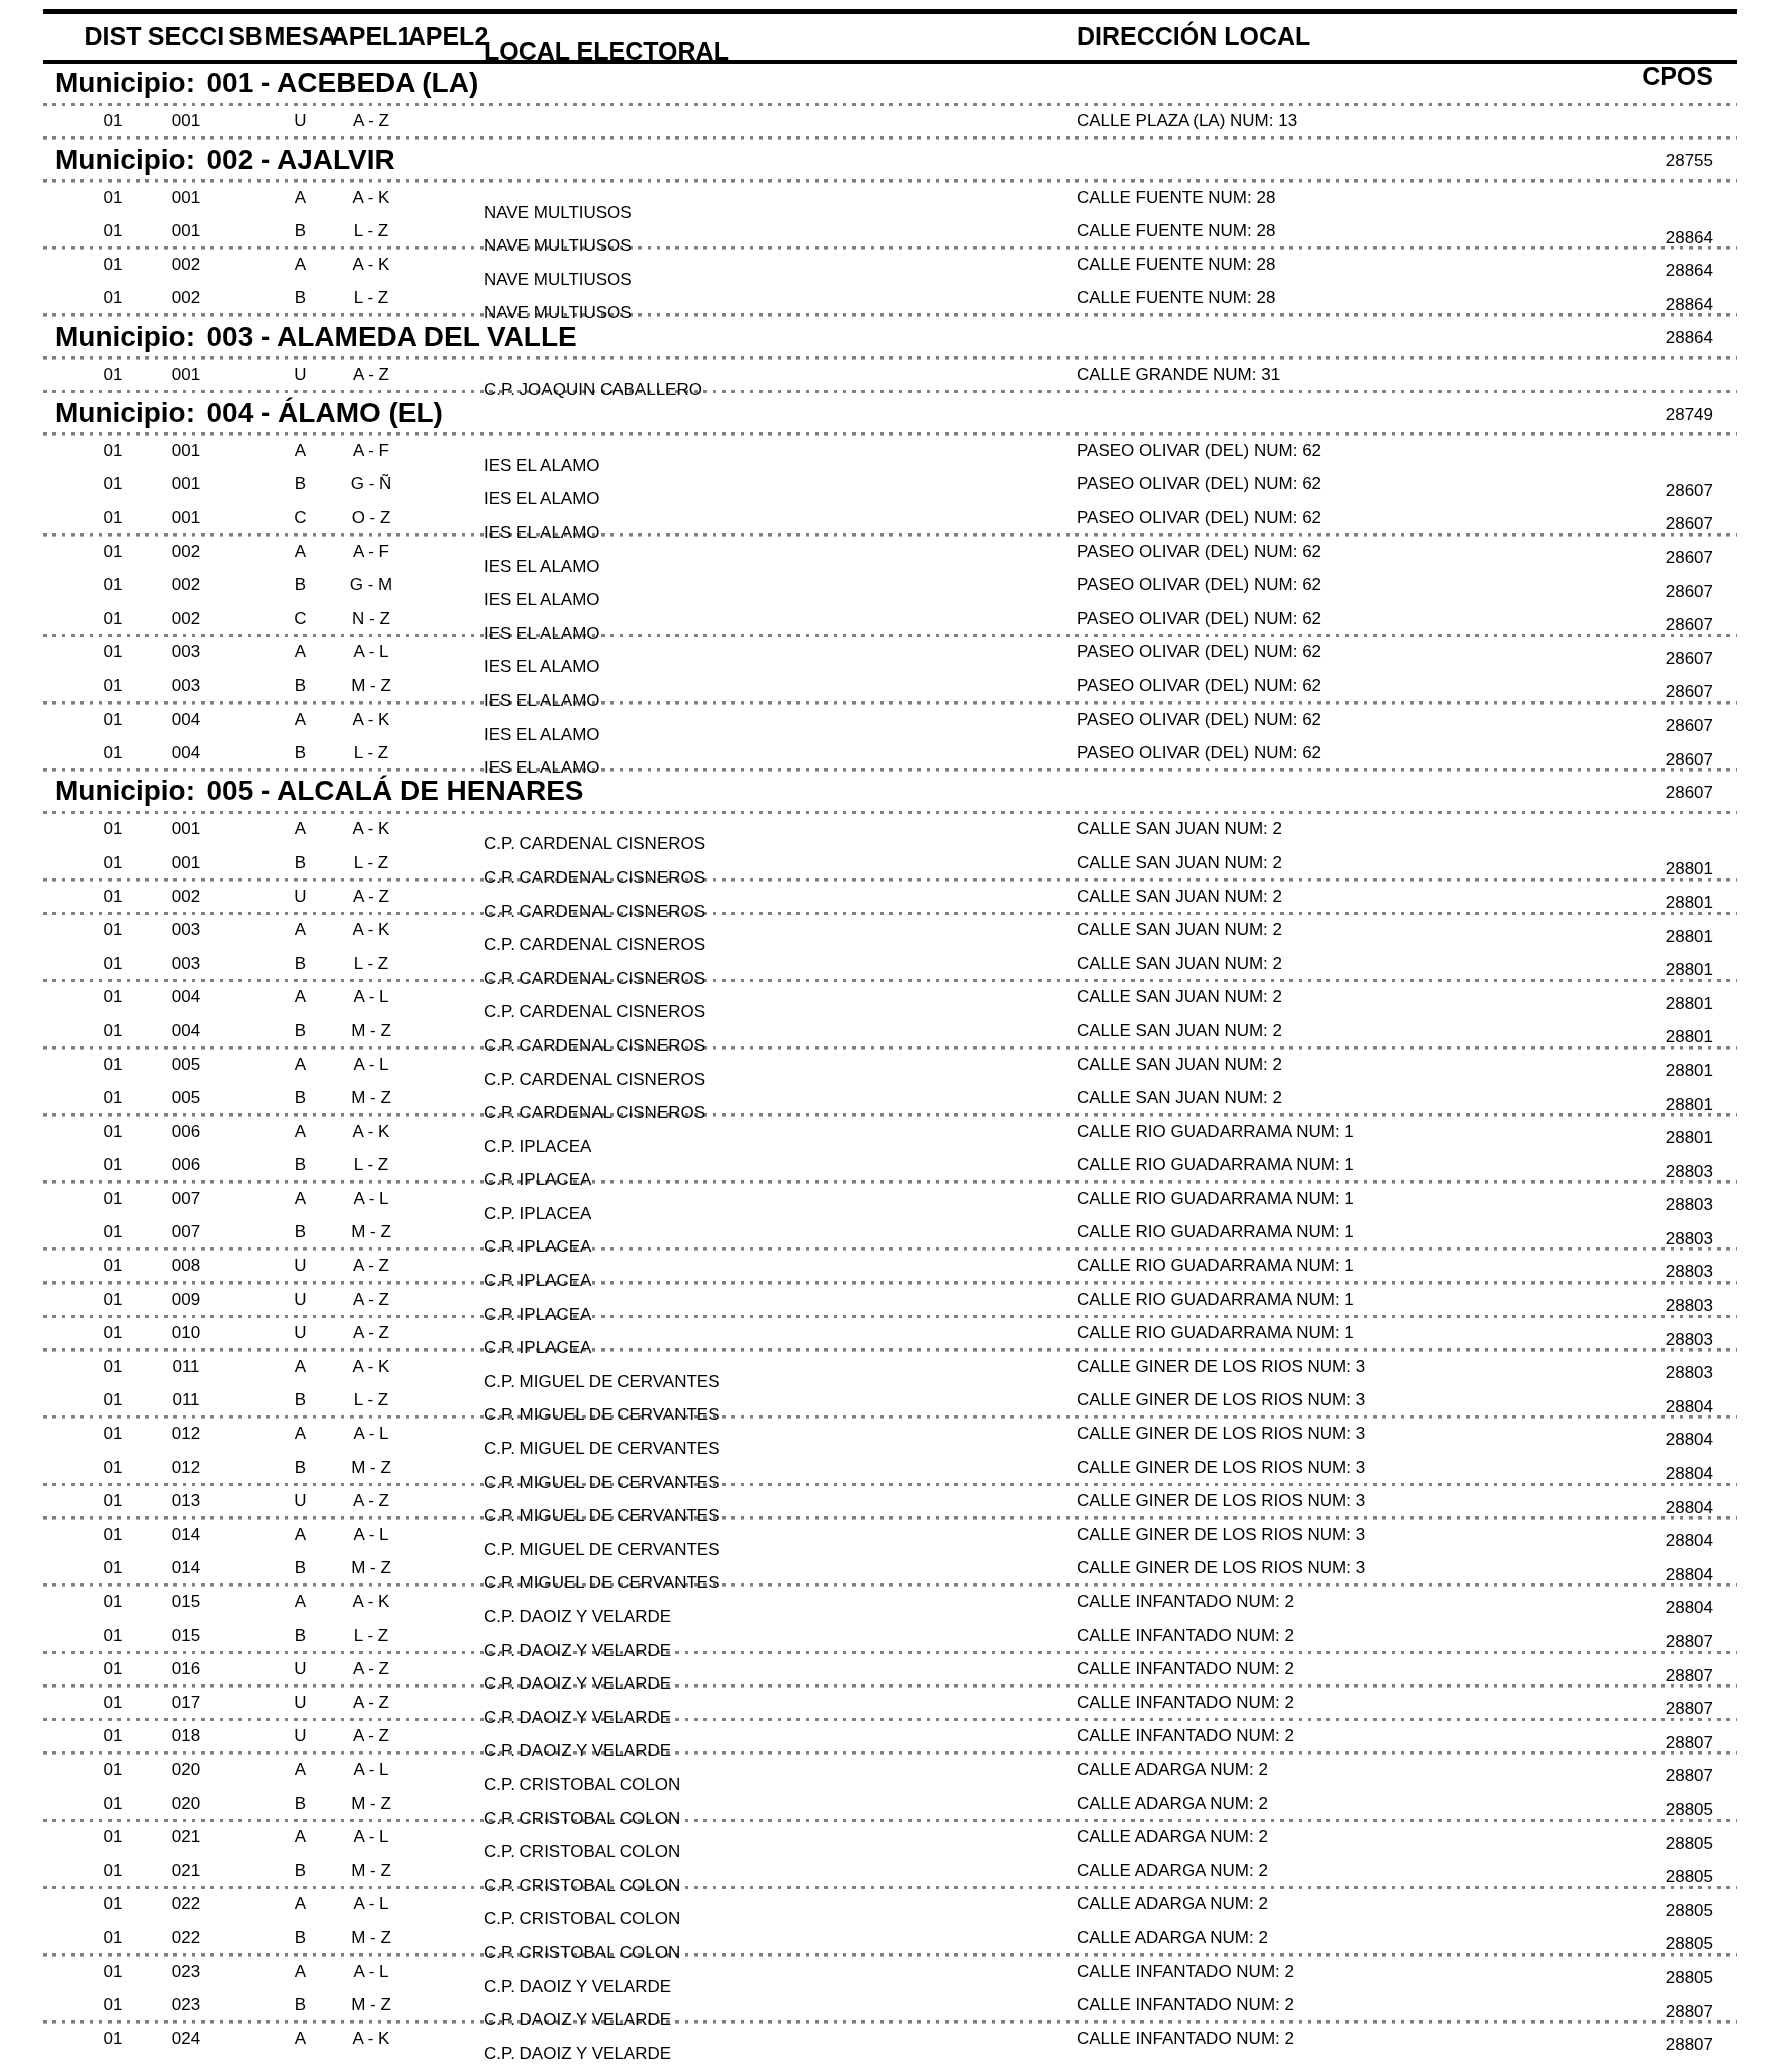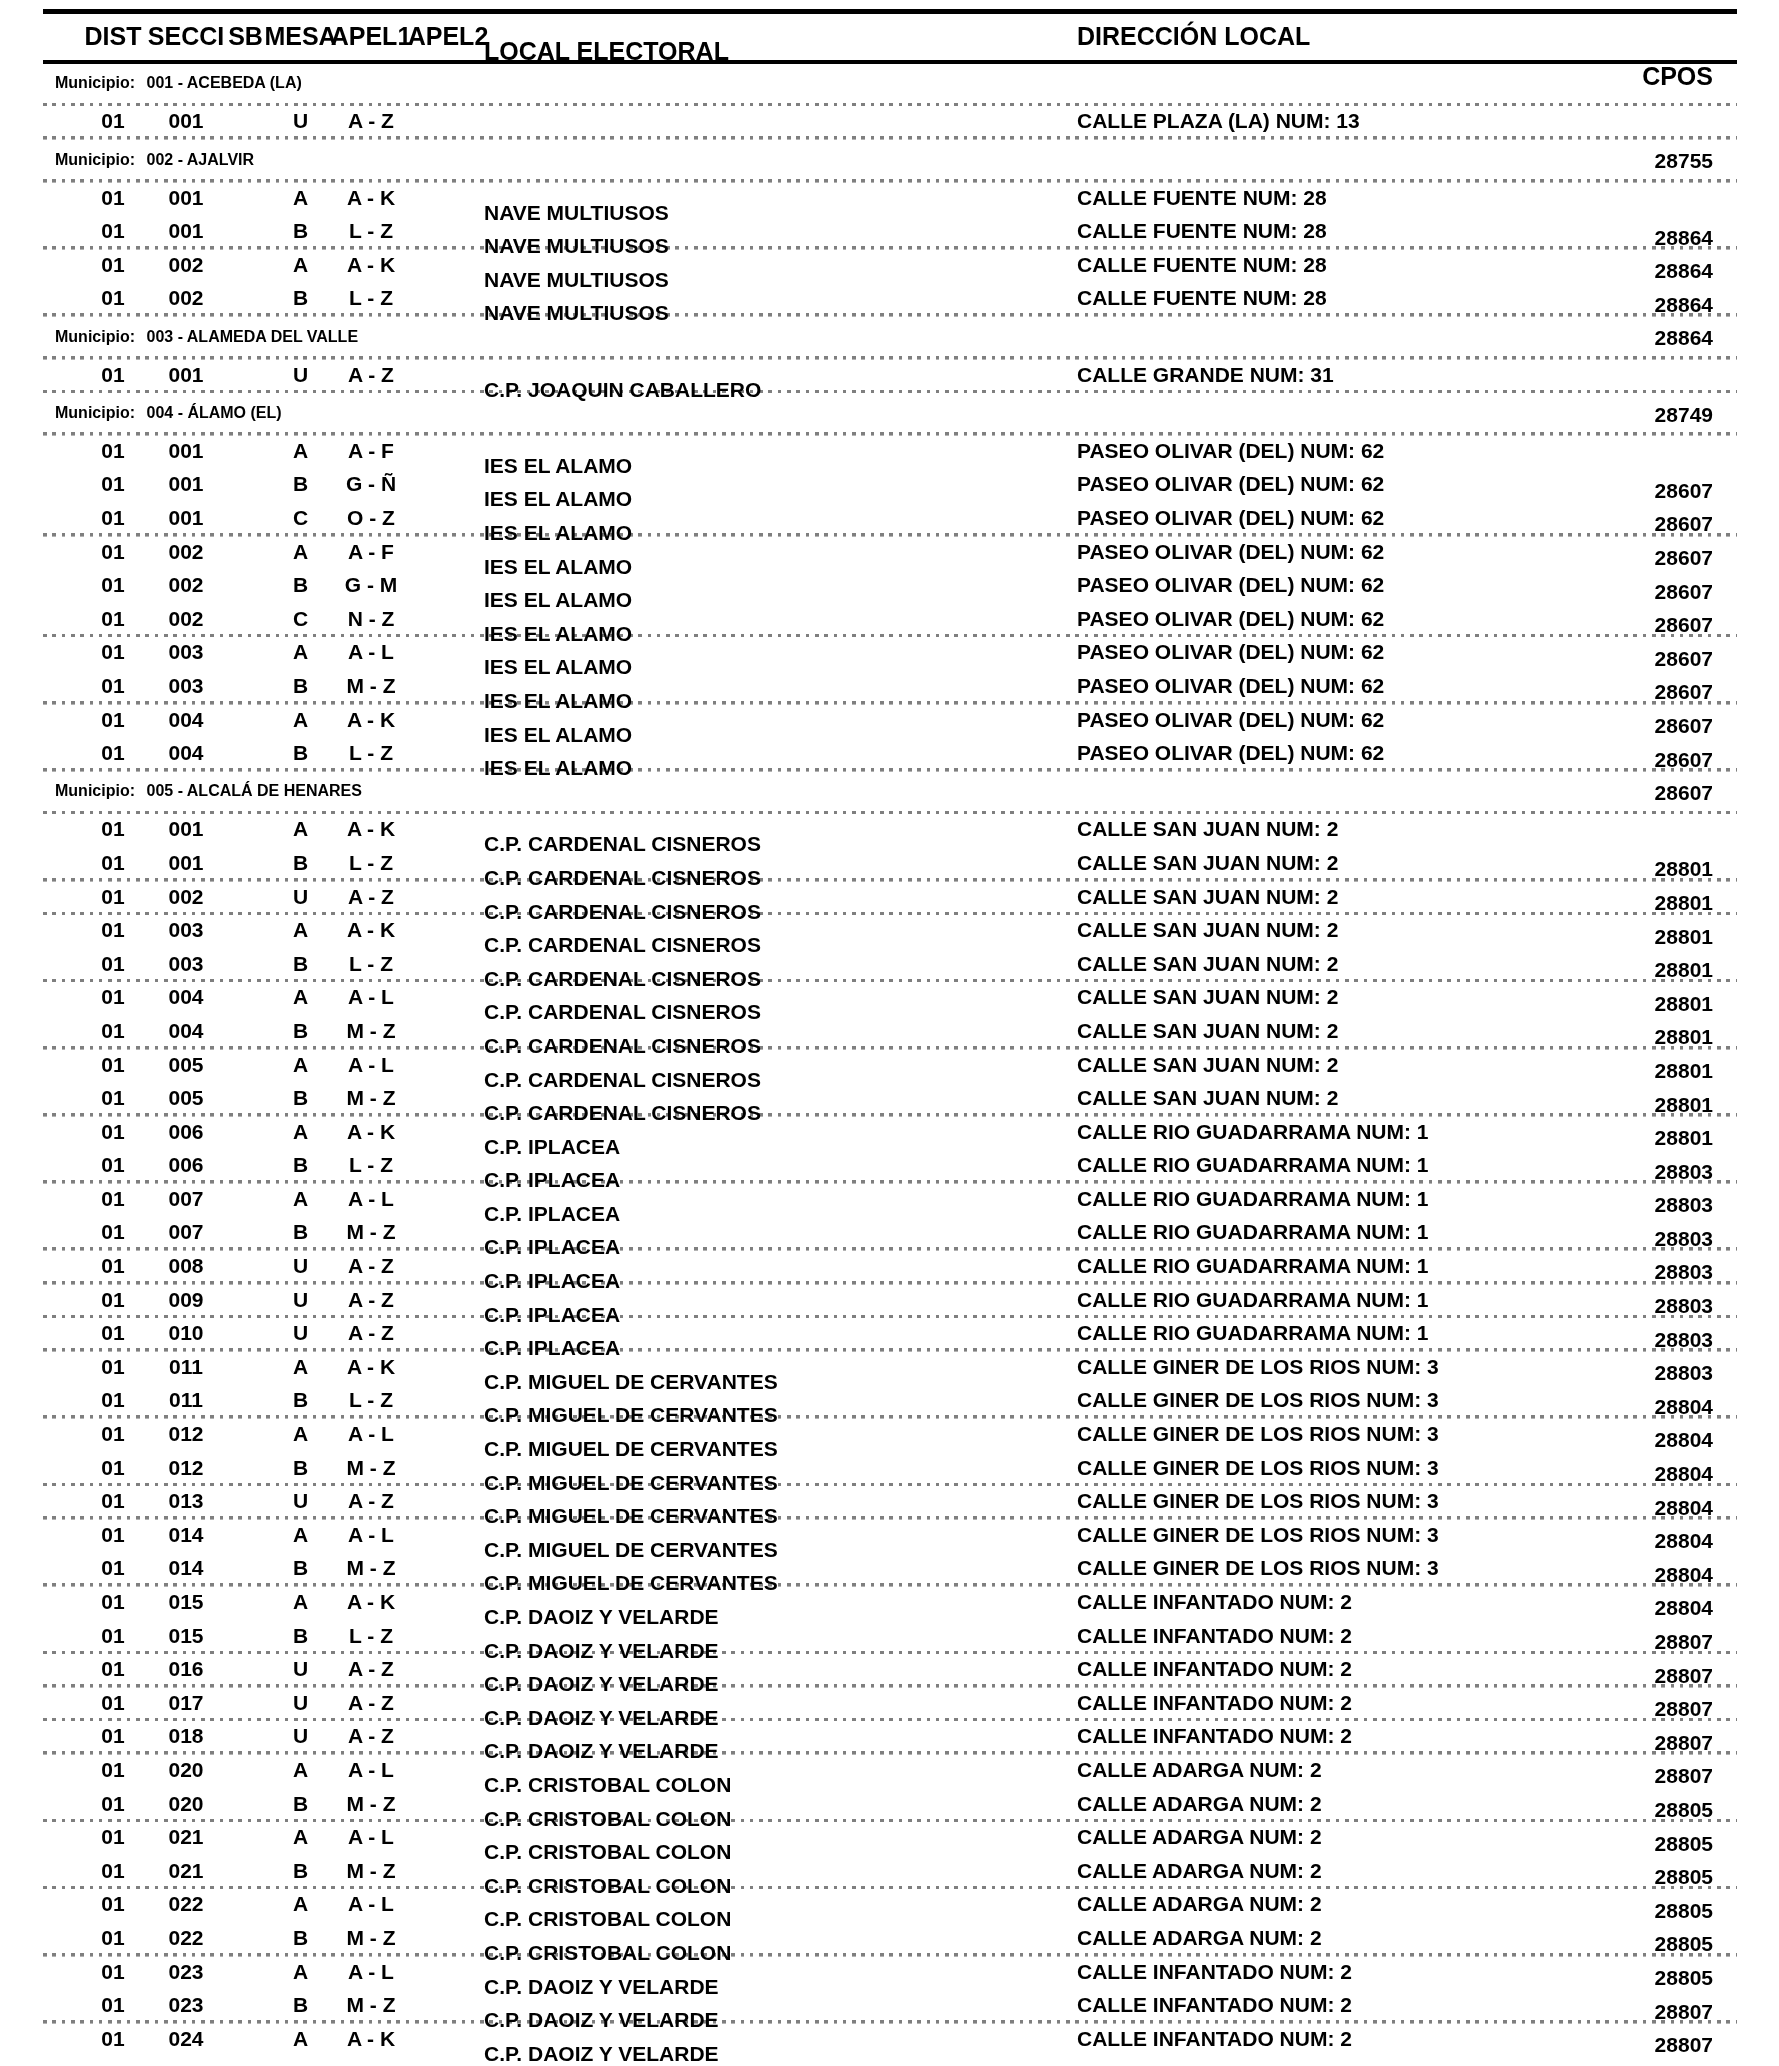--- a/index.html
+++ b/index.html
@@ -32,22 +32,21 @@
   }
   .col-header {
     position: relative;
     height: 46px;
     font-weight: bold;
     font-size: 25px;
   }
   .row {
     position: relative;
     height: 30px;
-    font-size: 21px;
-    font-weight: bold;
+    font-size: 17px;
   }
   .group { padding: 0; }
   .group .row + .row { margin-top: 3.6px; }
   .cell {
     position: absolute;
     top: 0;
     height: 100%;
     display: flex;
     align-items: center;
     white-space: nowrap;
@@ -64,21 +63,21 @@
   .c-apel2  { left: 405px;  width: 86px; }
   .c-local  { left: 484px;  width: 566px; margin-top: 15px; }
   .c-dir    { left: 1077px; width: 516px; }
   .c-cpos   { left: 1606px; width: 107px; }
   .muni {
     height: 39px;
     display: flex;
     align-items: center;
     padding-left: 55px;
     font-weight: bold;
-    font-size: 16px;
+    font-size: 28px;
     white-space: nowrap;
   }
   .muni .muni-name { margin-left: 11.5px; }
 </style>
 </head>
 <body>
 
 <div class="sheet">
 
   <div class="thick-line first"></div>

